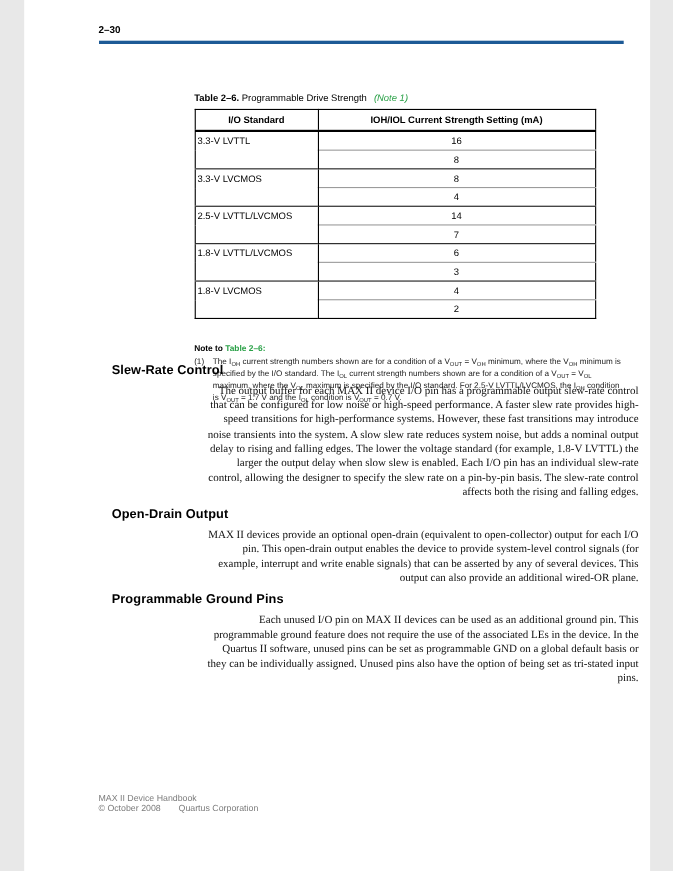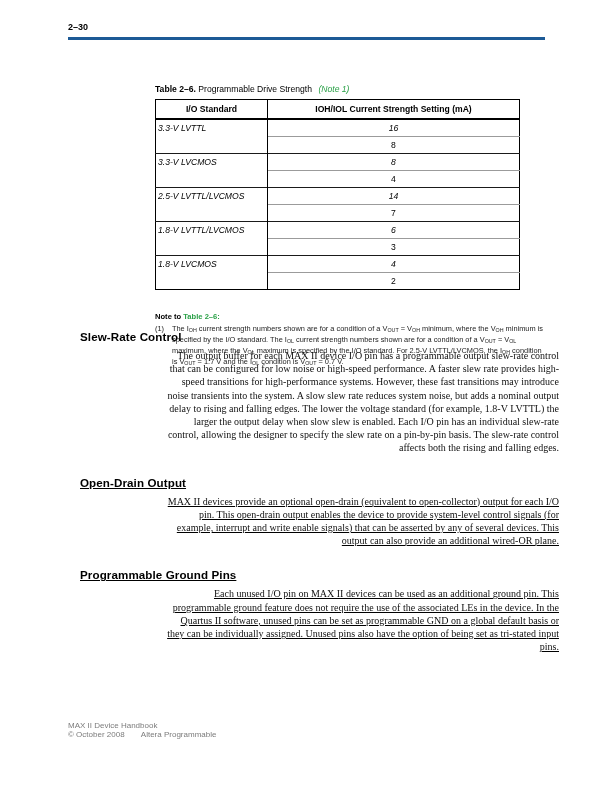--- a/index.html
+++ b/index.html
@@ -3,21 +3,21 @@
 <meta charset="utf-8">
 <style>
   :root{
     --blue:#1d5a96;
     --green:#2ba148;
     --gray:#7c7c7c;
   }
   *{box-sizing:border-box;}
   html,body{margin:0;padding:0;background:#e8e8e8;}
   .page{
-    width:612px;height:792px;position:relative;background:#ffffff;
+    width:569px;height:792px;position:relative;background:#ffffff;
     font-family:"Liberation Sans",sans-serif;color:#000;overflow:hidden;
     margin:0 auto;
   }
   
   .header{position:absolute;top:22px;left:68px;width:477px;}
   .header-row{display:flex;justify-content:space-between;align-items:flex-start;}
   .page-num{font-size:9px;font-weight:bold;}
   .header-right{text-align:right;}
   .chapter{font-size:9px;font-weight:bold;white-space:pre;}
   .section-label{font-size:8.5px;color:var(--gray);margin-top:2px;}
@@ -29,41 +29,41 @@
   .table-title .t-label{font-weight:bold;}
   .table-title .t-note{color:var(--green);font-style:italic;margin-left:4px;}
   table.drive{border-collapse:collapse;width:365px;border:1.6px solid #000;font-size:8.6px;}
   table.drive th{
     border:1.2px solid #000;border-bottom:2px solid #000;
     font-weight:bold;padding:4px 2px;font-size:8.6px;
   }
   table.drive td{padding:3px 2px;vertical-align:top;}
   td.standard{width:112px;text-align:left;padding-left:6px;border-right:1.2px solid #000;}
   td.value{text-align:center;}
-  tr.group-first td{border-top:1.1px solid #1a1a1a;font-style:italic;}
+  tr.group-first td{border-top:1.1px solid #1a1a1a;}
   tr.group-second td{border-top:1px solid #9b9b9b;}
 
   .note-line{font-size:7.6px;font-weight:bold;margin-top:22px;}
   .note-line .note-link{color:var(--green);}
   .footnote{display:flex;margin-top:3px;font-size:7.4px;line-height:1.48;color:#1c1c1c;width:392px;}
   .fn-num{width:17px;flex-shrink:0;}
   .fn-body{flex:1;}
   .fn-body sub{font-size:0.72em;vertical-align:-1.4px;line-height:0;}
 
   
   .sections{position:absolute;left:80px;top:330px;width:479px;}
   .section h2{
     margin:0;font-size:11.6px;font-weight:bold;letter-spacing:0.1px;
     font-family:"Liberation Sans",sans-serif;
   }
   .section .body{
     font-family:"Liberation Serif",serif;font-size:10px;line-height:13.2px;
     margin:6px 0 0 87px;width:392px;color:#101010;text-align:right;
   }
-  .section + .section{margin-top:21px;text-decoration:underline;}
+  .section + .section{margin-top:6px;}
 
   
   .footer{
     position:absolute;left:68px;width:477px;bottom:53px;
     display:flex;justify-content:space-between;font-size:8px;color:var(--gray);flex-direction:column;
   }
   .footer-right span + span{margin-left:14px;}
 </style>
 </head>
 <body>
@@ -152,17 +152,17 @@
     <div class="section">
       <h2>Programmable Ground Pins</h2>
       <div class="body">Each unused I/O pin on MAX II devices can be used as an additional ground pin. This programmable ground feature does not require the use of the associated LEs in the device. In the Quartus II software, unused pins can be set as programmable GND on a global default basis or they can be individually assigned. Unused pins also have the option of being set as tri-stated input pins.</div>
     </div>
   </div>
 
   <div class="footer">
     <div>MAX II Device Handbook</div>
     <div class="footer-right">
       <span>© October 2008</span>
-      <span>Altera Programmable</span>
+      <span>Quartus Corporation</span>
     </div>
   </div>
 
 </div>
 
 </body></html>

